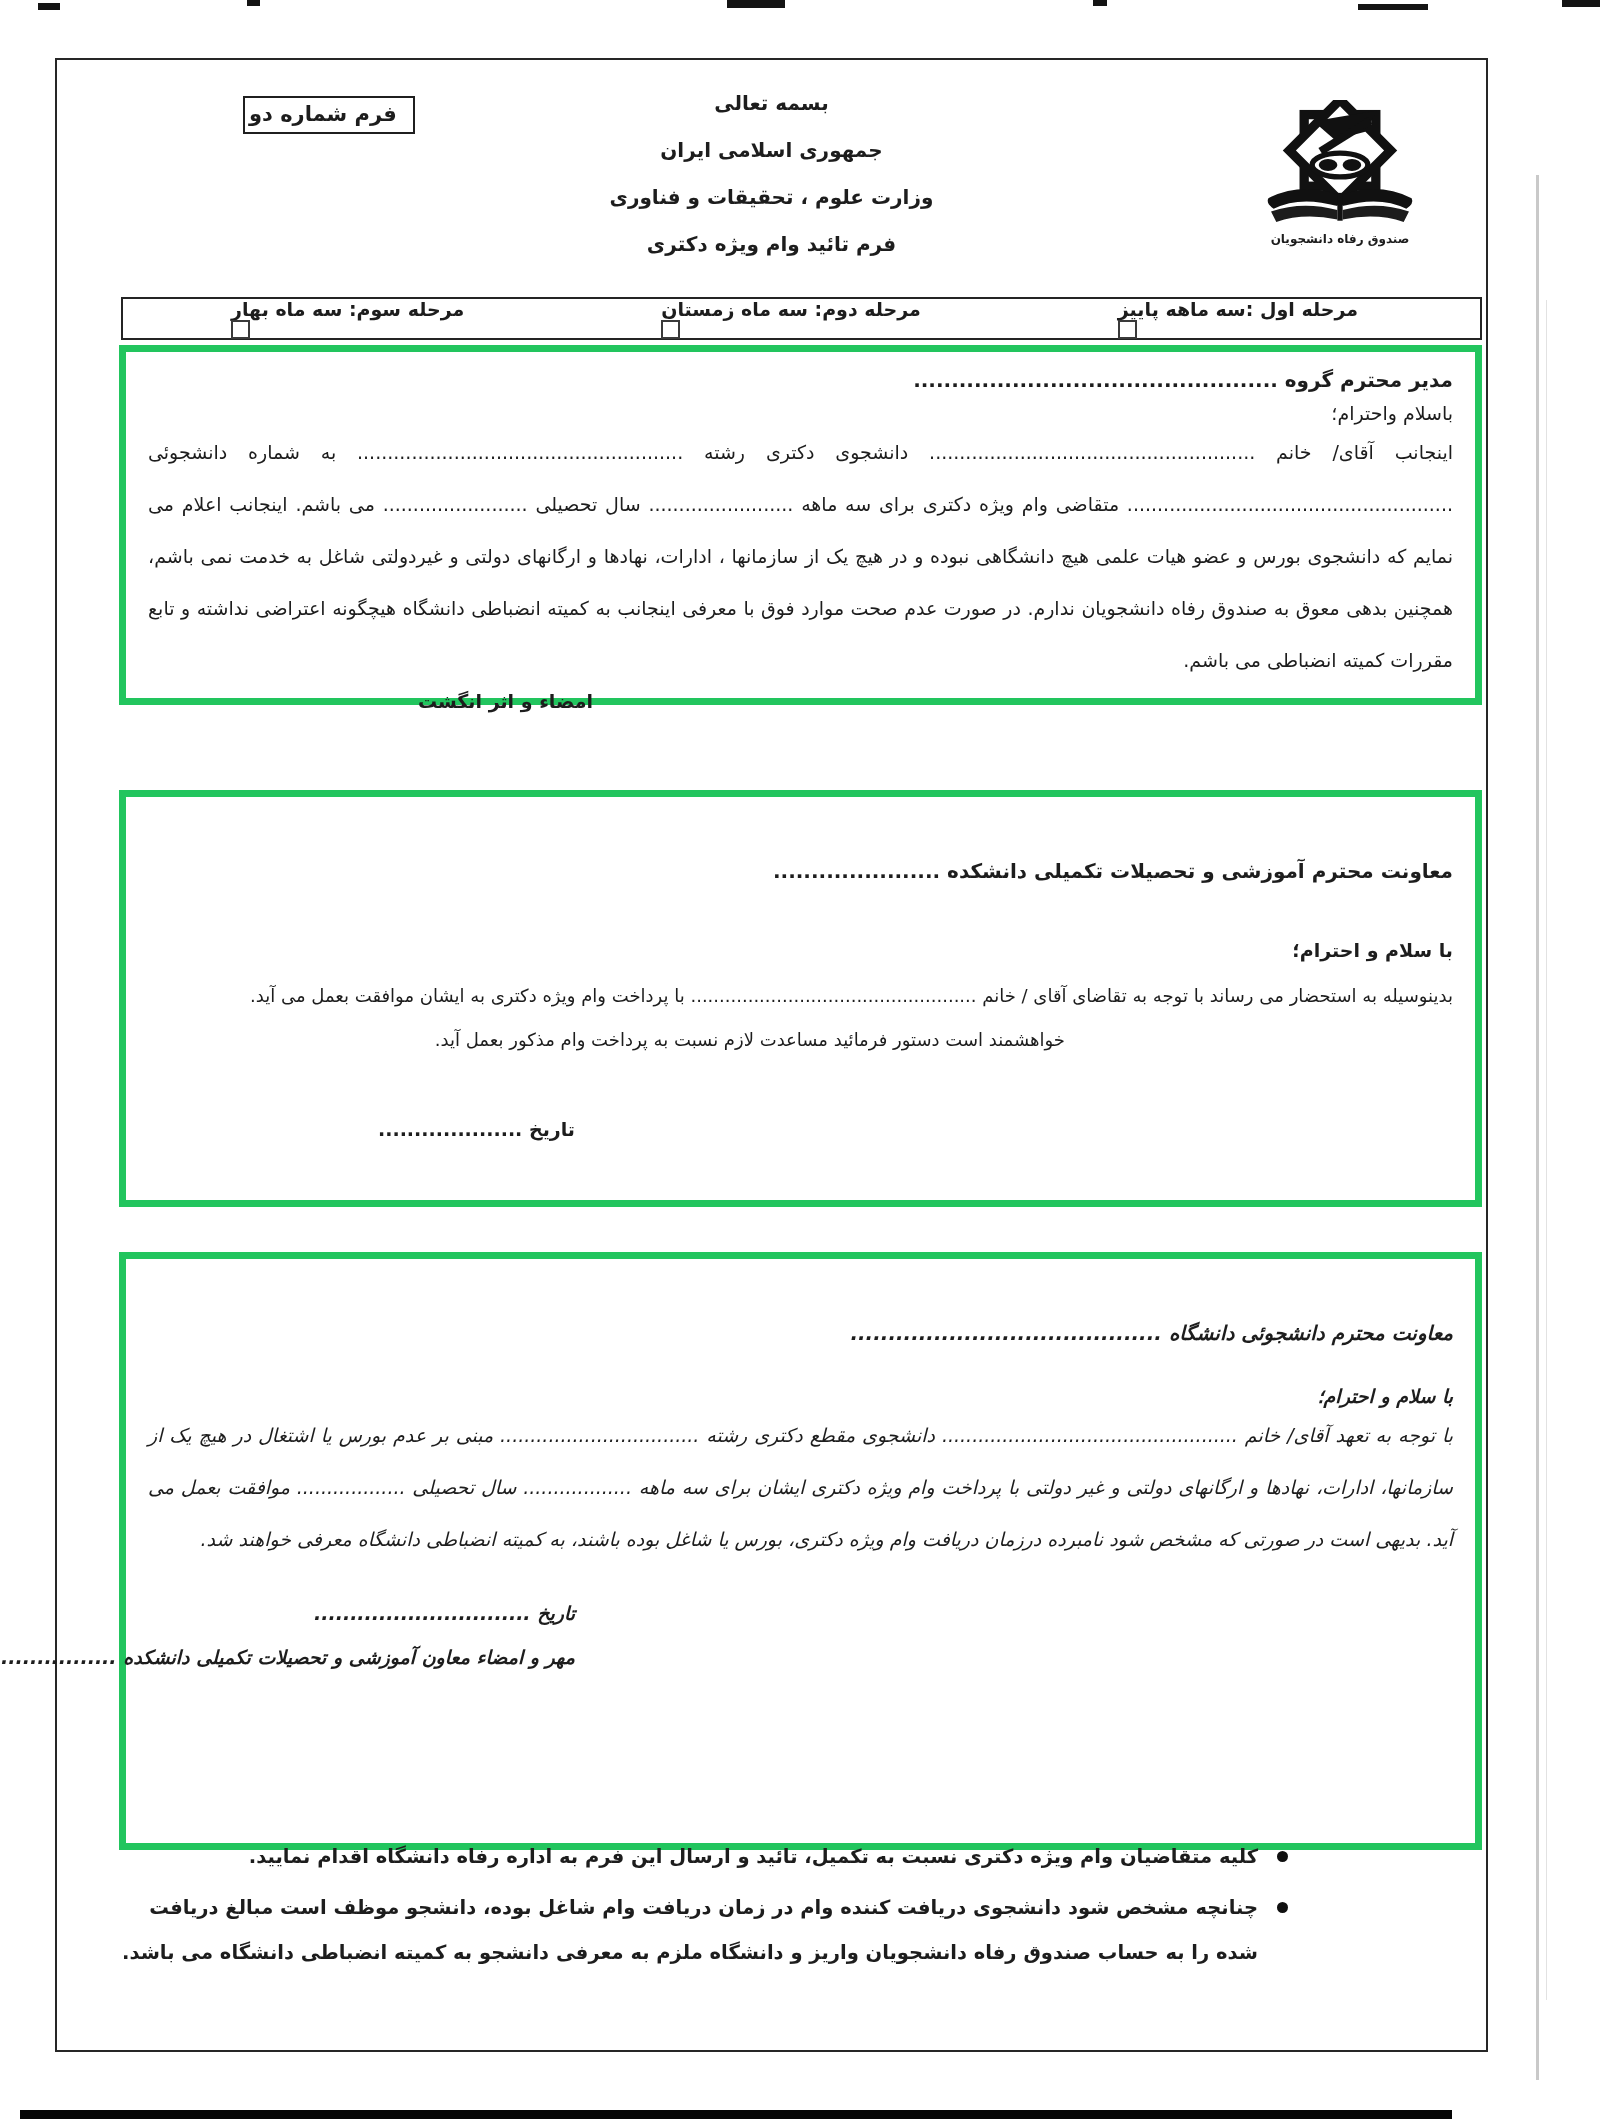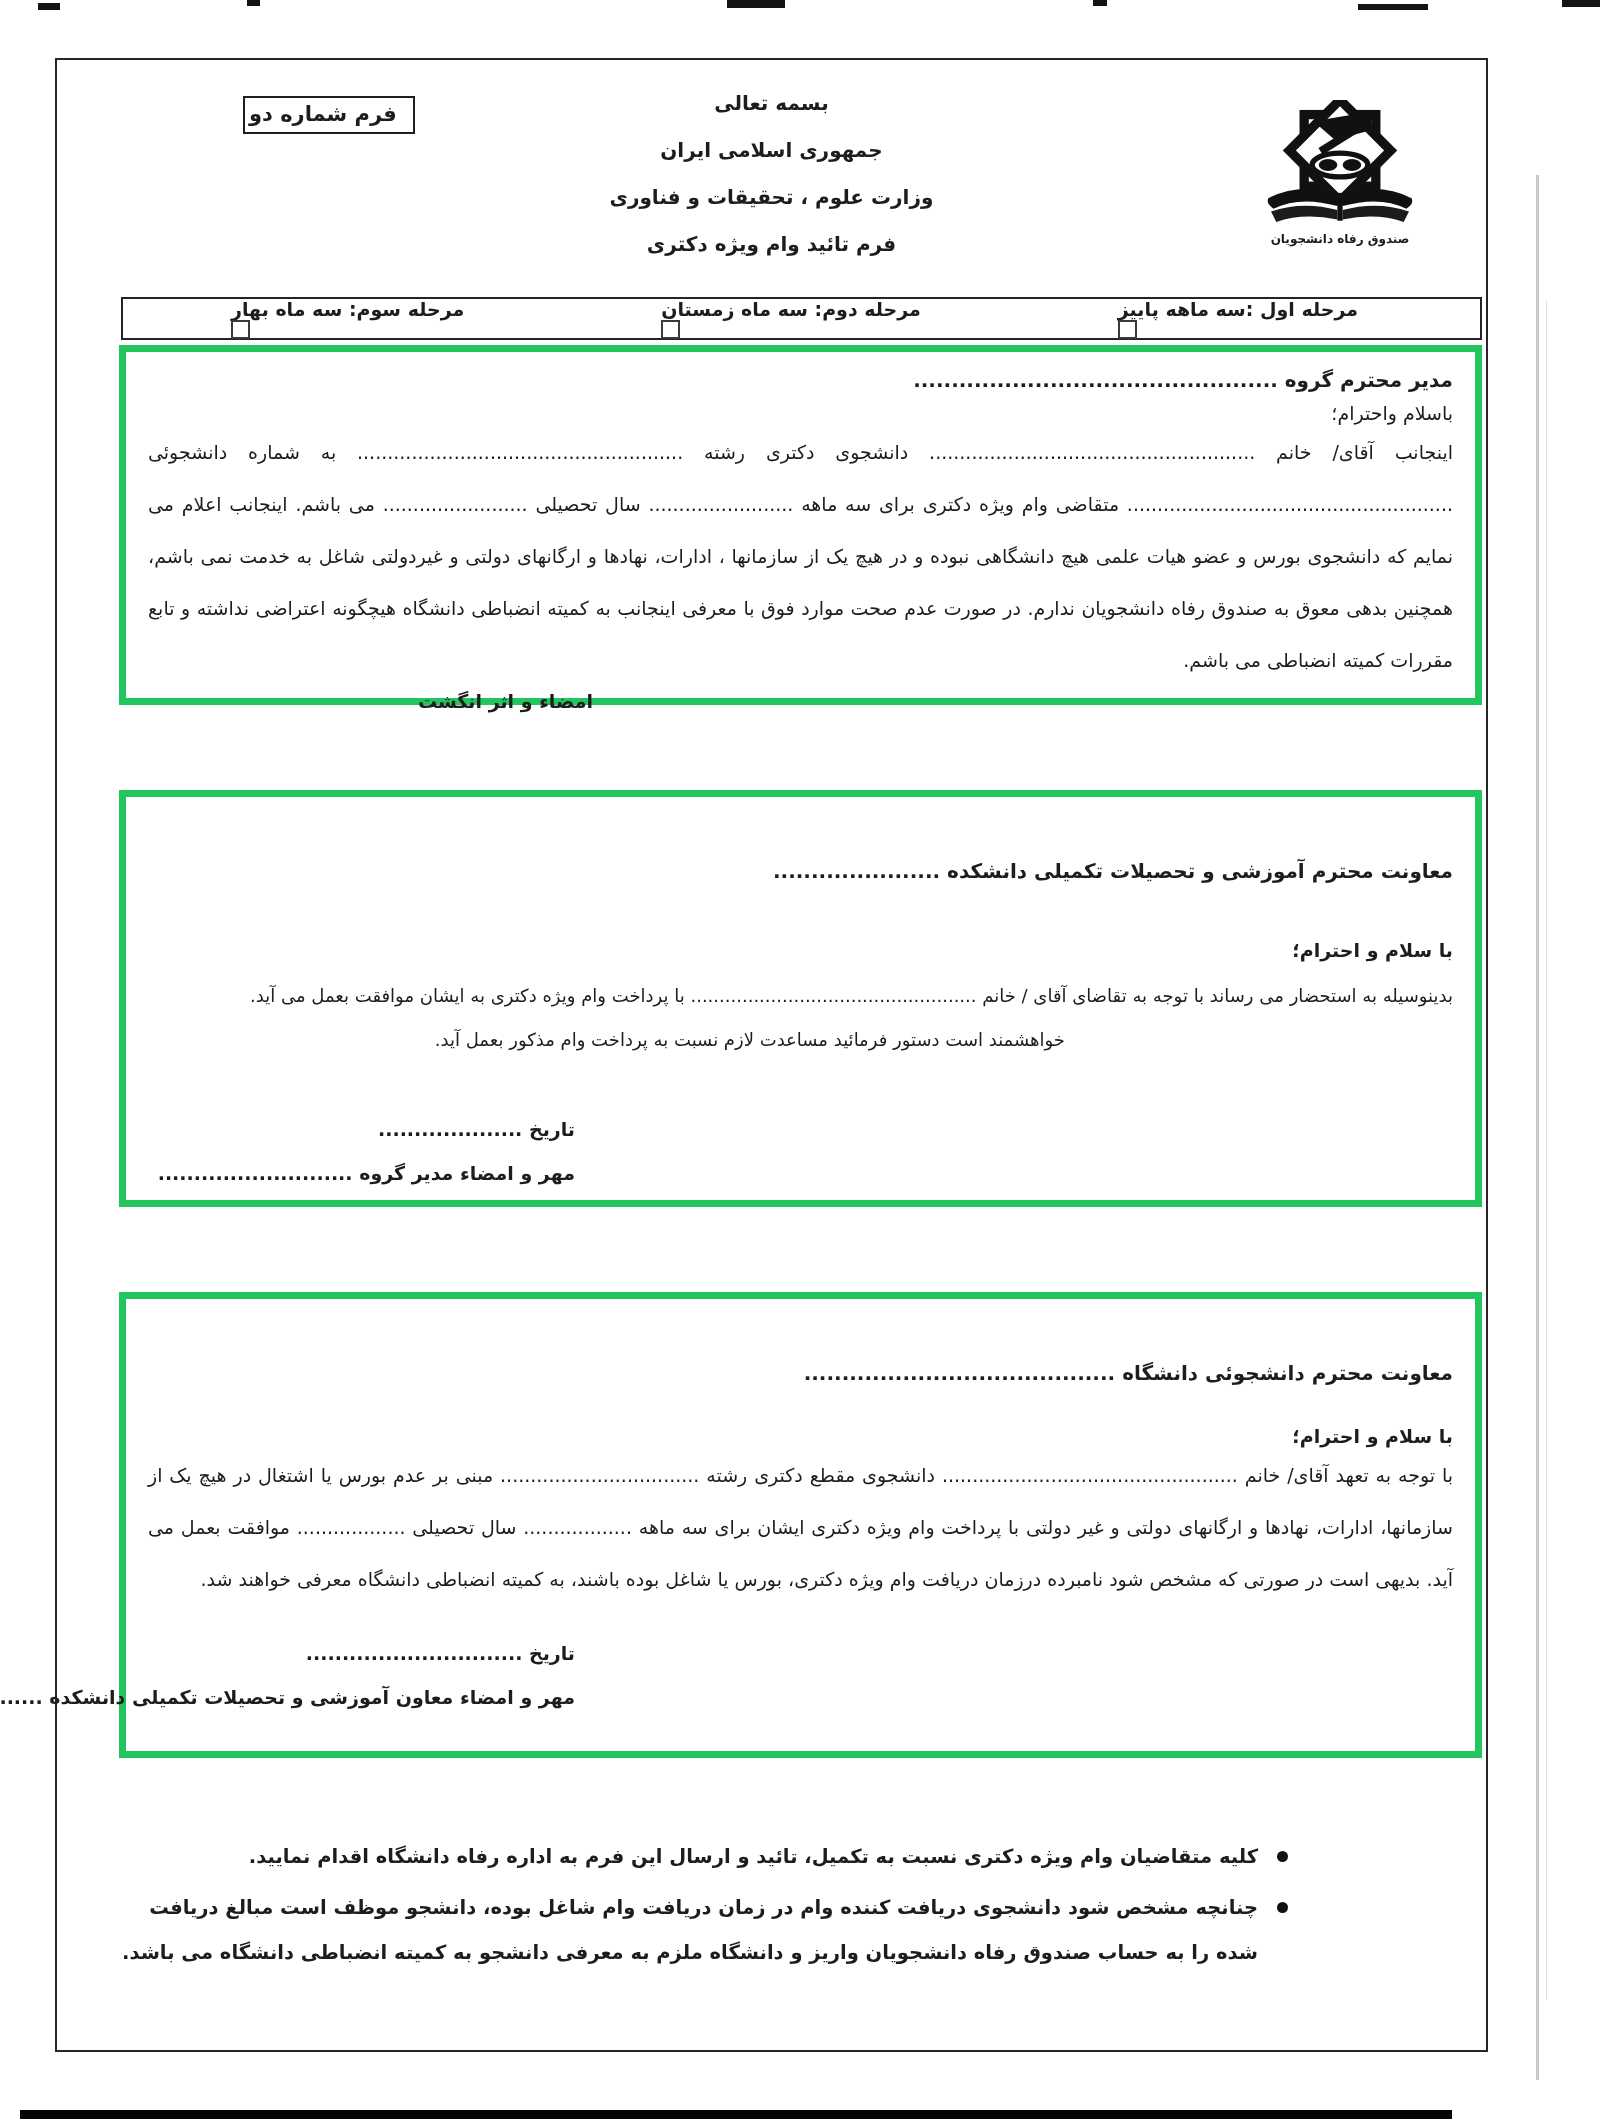--- a/index.html
+++ b/index.html
@@ -44,21 +44,21 @@
     margin-right:16px;flex:0 0 auto;
   }
 
   
   .sec{
     position:absolute;left:62px;right:4px;border:7px solid #22c55e;box-sizing:border-box;
     direction:rtl;padding:0 22px;background:#fff;
   }
   .sec1{top:285px;height:360px;}
   .sec2{top:730px;height:417px;}
-  .sec3{top:1232px;height:466px;}
+  .sec3{top:1192px;height:598px;font-style:italic;}
   .sec-title{font-weight:bold;font-size:20px;white-space:nowrap;}
   .sec1 .sec-title{margin-top:16px;}
   .sec2 .sec-title{margin-top:62px;}
   .sec3 .sec-title{margin-top:62px;}
   .dots{font-weight:bold;letter-spacing:1px;}
   .salutation{font-size:19px;margin-top:10px;}
   .salutation.bold{font-weight:bold;}
   .sec2 .salutation{margin-top:56px;}
   .sec3 .salutation{margin-top:40px;}
   .body-par{
@@ -158,21 +158,20 @@
     <div class="sec sec2">
       <div class="sec-title">
         <span>معاونت محترم آموزشی و تحصیلات تکمیلی دانشکده</span>
         <span class="dots">......................</span>
       </div>
       <div class="salutation bold">با سلام و احترام؛</div>
       <div class="line">بدینوسیله به استحضار می رساند با توجه به تقاضای آقای / خانم .................................................. با پرداخت وام ویژه دکتری به ایشان  موافقت بعمل می آید.</div>
       <div class="line indent-line">خواهشمند است دستور فرمائید مساعدت لازم نسبت به پرداخت وام مذکور بعمل آید.</div>
       <div class="sig-block">
         <div>تاریخ ....................</div>
-        <div>مهر و امضاء مدیر گروه ...........................</div>
       </div>
     </div>
 
     <div class="sec sec3">
       <div class="sec-title">
         <span>معاونت محترم دانشجوئی دانشگاه</span>
         <span class="dots">.........................................</span>
       </div>
       <div class="salutation bold">با سلام و احترام؛</div>
       <div class="body-par">با توجه به تعهد آقای/ خانم ................................................. دانشجوی مقطع دکتری رشته ................................. مبنی بر عدم بورس  یا  اشتغال در هیچ یک از سازمانها،  ادارات، نهادها و ارگانهای دولتی و غیر دولتی با پرداخت وام ویژه دکتری ایشان برای سه ماهه .................. سال تحصیلی .................. موافقت  بعمل  می  آید.  بدیهی  است  در صورتی که مشخص شود نامبرده درزمان دریافت وام ویژه دکتری، بورس یا شاغل بوده باشند، به کمیته انضباطی دانشگاه معرفی خواهند شد.</div>

